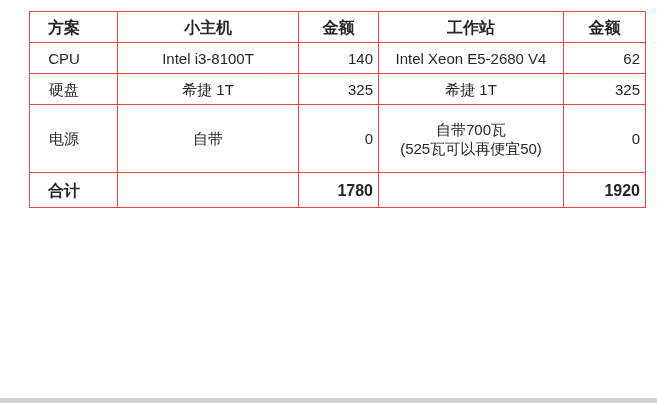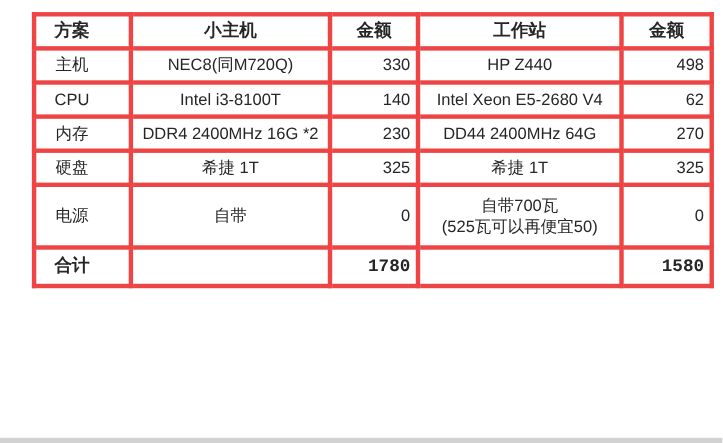--- a/index.html
+++ b/index.html
@@ -16,31 +16,31 @@
     position: absolute;
     left: 29px;
     top: 11px;
     border-collapse: collapse;
     table-layout: fixed;
     width: 616px;
     font-size: 15px;
     line-height: 19px;
   }
   table.cmp td, table.cmp th {
-    border: 4px solid #ef4444;
+    border: 1px solid #ef4444;
     padding: 2px 3px;
     vertical-align: middle;
     overflow: hidden;
     white-space: pre-line;
   }
   th { font-weight: bold; font-size: 16px; }
   .col-label { text-align: center; padding-right: 22px !important; }
   .col-item  { text-align: center; }
   .col-price { text-align: right; padding-right: 5px !important; }
-  tr.total-row td { font-weight: bold; font-size: 16px; font-family: Liberation Mono, monospace; }
+  tr.total-row td { font-weight: bold; font-size: 16px; }
   .bottom-strip {
     position: absolute;
     left: 0; bottom: 0;
     width: 100%; height: 5px;
     background: #d2d2d2;
   }
 </style>
 </head>
 <body>
 
@@ -55,68 +55,54 @@
     </colgroup>
     <tbody>
       <tr style="height:31px">
         <th class="col-label">方案</th>
         <th class="col-item">小主机</th>
         <th class="col-item">金额</th>
         <th class="col-item">工作站</th>
         <th class="col-item">金额</th>
       </tr>
 
-      <tr style="height:31px">
-        <td class="col-label">主机</td>
-        <td class="col-item">NEC8(同M720Q)</td>
-        <td class="col-price">330</td>
-        <td class="col-item">HP Z440</td>
-        <td class="col-price">498</td>
-      </tr>
 
       <tr style="height:31px">
         <td class="col-label">CPU</td>
         <td class="col-item">Intel i3-8100T</td>
         <td class="col-price">140</td>
         <td class="col-item">Intel Xeon E5-2680 V4</td>
         <td class="col-price">62</td>
       </tr>
 
-      <tr style="height:31px">
-        <td class="col-label">内存</td>
-        <td class="col-item">DDR4 2400MHz 16G *2</td>
-        <td class="col-price">230</td>
-        <td class="col-item">DD44 2400MHz 64G</td>
-        <td class="col-price">270</td>
-      </tr>
 
       <tr style="height:31px">
         <td class="col-label">硬盘</td>
         <td class="col-item">希捷 1T</td>
         <td class="col-price">325</td>
         <td class="col-item">希捷 1T</td>
         <td class="col-price">325</td>
       </tr>
 
-      <tr style="height:57px">
+      <tr style="height:68px">
         <td class="col-label">电源</td>
         <td class="col-item">自带</td>
         <td class="col-price">0</td>
         <td class="col-item">自带700瓦
 (525瓦可以再便宜50)</td>
         <td class="col-price">0</td>
       </tr>
 
 
 
 
       <tr style="height:35px" class="total-row">
         <td class="col-label">合计</td>
         <td class="col-item"></td>
         <td class="col-price">1780</td>
         <td class="col-item"></td>
-        <td class="col-price">1580</td>
+        <td class="col-price">1920</td>
       </tr>
     </tbody>
   </table>
 
   <div class="bottom-strip"></div>
 </div>
 
 </body></html>

